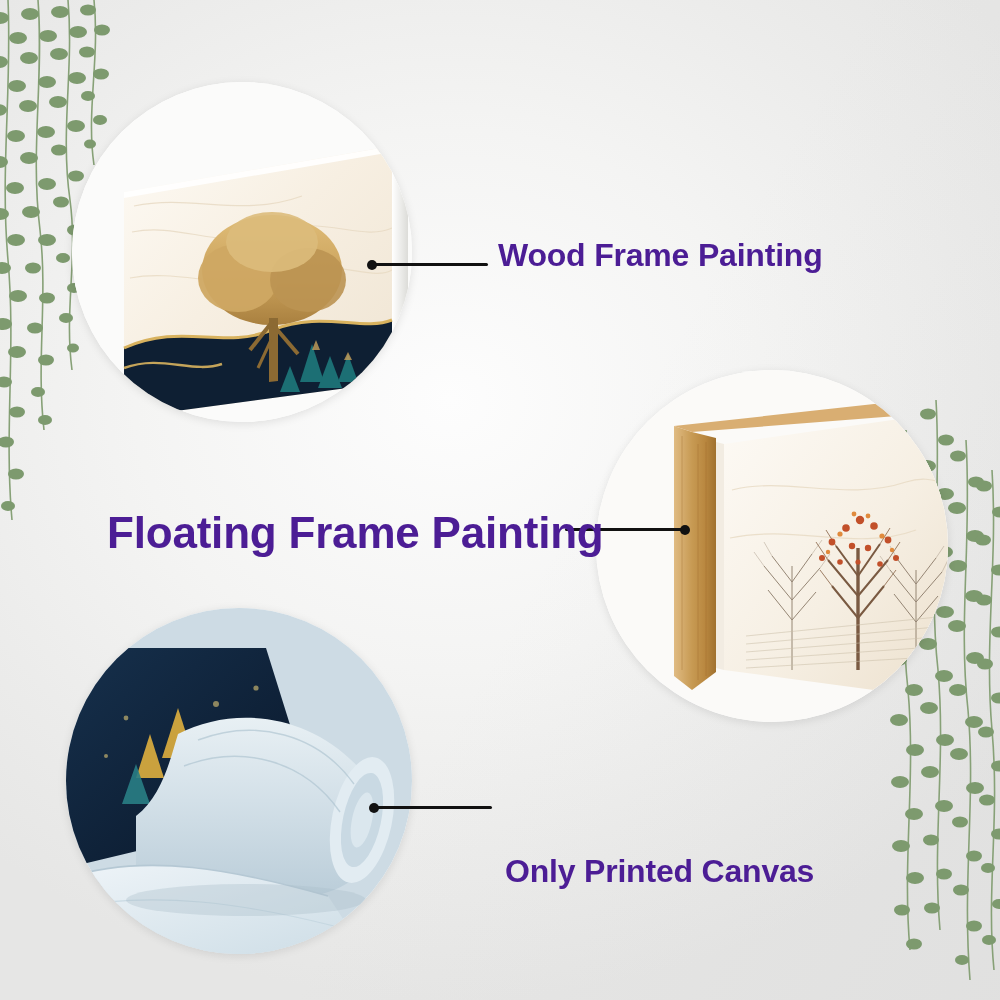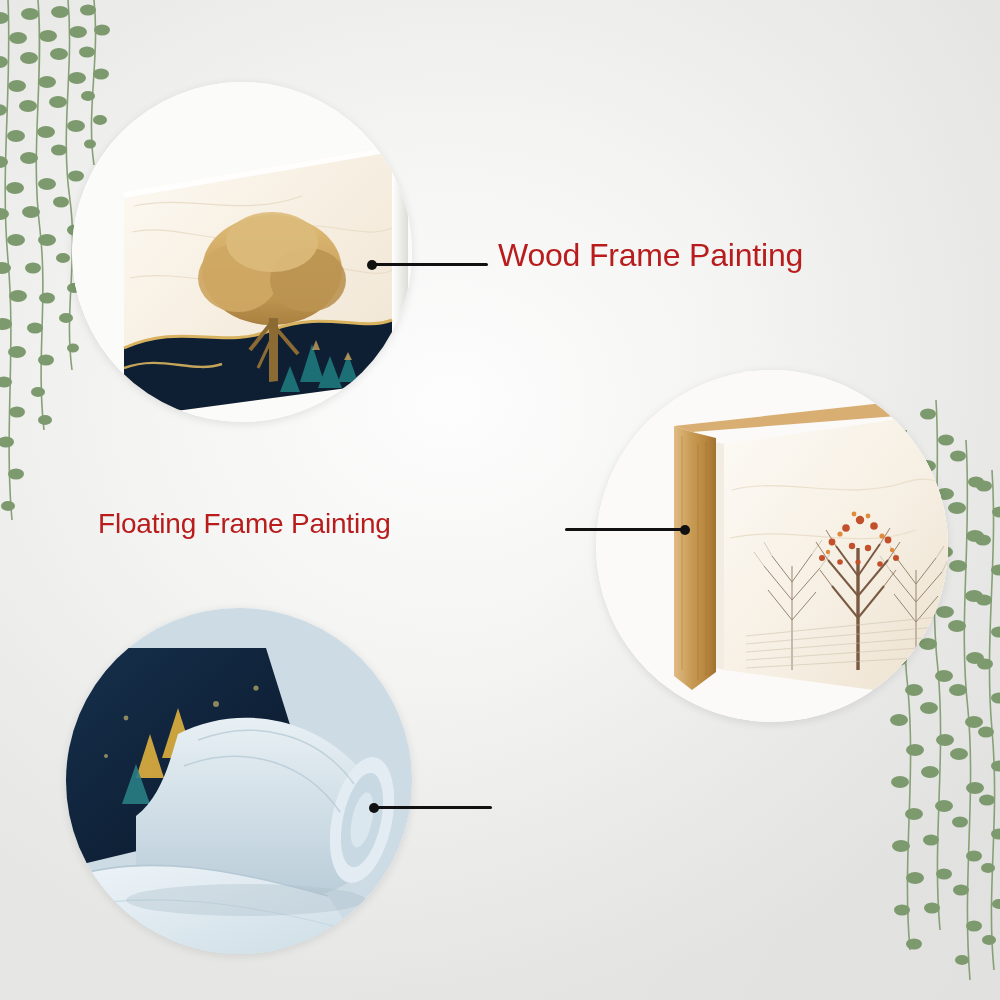--- a/index.html
+++ b/index.html
@@ -36,28 +36,28 @@
   
   #bubble-wood{left:72px;top:82px;width:340px;height:340px;}
   
   #bubble-floating{left:596px;top:370px;width:352px;height:352px;}
   
   #bubble-roll{left:66px;top:608px;width:346px;height:346px;}
 
   
   .label{
     position:absolute;
-    font-weight:normal;
-    color:#b91c1c;
+    font-weight:bold;
+    color:#4c1d95;
     letter-spacing:-.2px;
     white-space:pre;
     line-height:1.12;
   }
   #label-wood{left:498px;top:238px;font-size:32px;}
-  #label-floating{left:98px;top:508px;font-size:28px;text-align:center;}
+  #label-floating{left:107px;top:508px;font-size:44px;text-align:center;}
   #label-canvas{left:505px;top:782px;font-size:32px;text-align:center;}
 
   
   .leader{position:absolute;background:#111;height:3px;border-radius:2px;}
   #leader-wood{left:370px;top:263px;width:118px;}
   #leader-floating{left:565px;top:528px;width:122px;}
   #leader-canvas{left:372px;top:806px;width:120px;}
   .leader .dot{
     position:absolute;left:-3px;top:-3.5px;width:10px;height:10px;border-radius:50%;background:#111;
   }
@@ -442,13 +442,14 @@
 <div class="leader" id="leader-floating">
     <span class="dot" style="left:auto;right:-3px;"></span>
   </div>
 <div class="leader" id="leader-canvas">
     <span class="dot"></span>
   </div>
 
 <div class="label" id="label-wood">Wood Frame Painting</div>
 <div class="label" id="label-floating">Floating Frame Painting</div>
 <div class="label" id="label-canvas">
+  <div>Only Printed Canvas</div>
 </div>
 
 </body></html>

